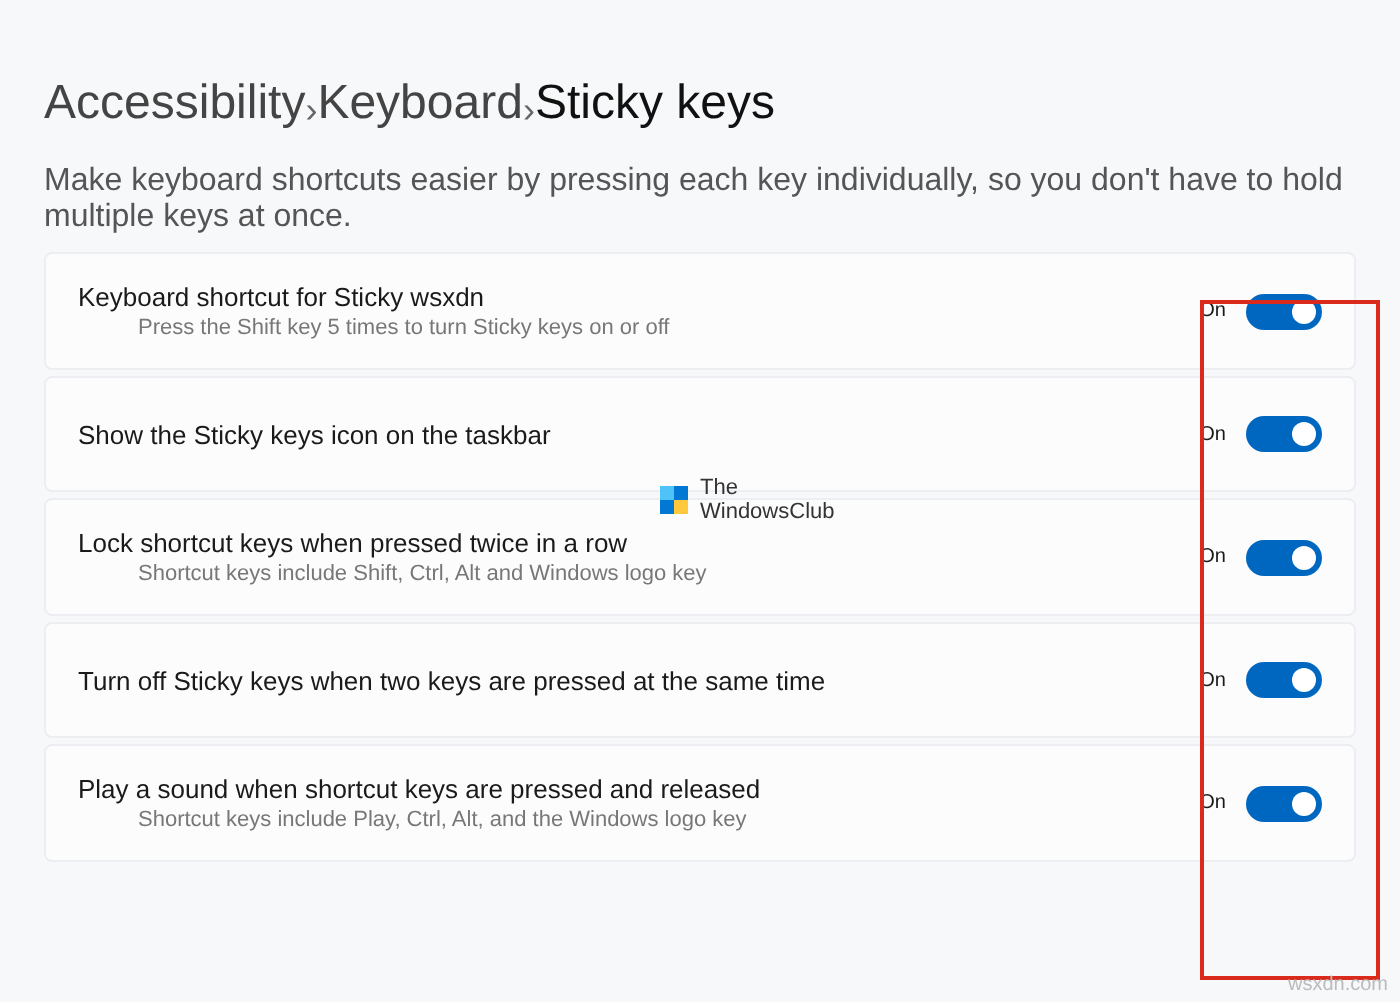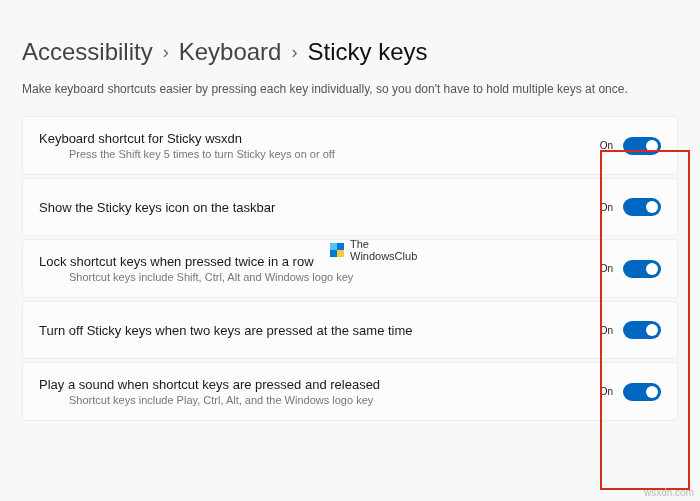--- a/index.html
+++ b/index.html
@@ -9,43 +9,42 @@
       width: 700px;
       height: 501px;
       overflow: hidden;
       position: relative;
     }
     .container {
       padding: 18px 22px 0 22px;
     }
     .breadcrumb {
       display: flex;
-      align-items: center;
-      gap: 10px;
+      align-items: flex-end;
       font-size: 24px;
       color: #1a1a1a;
       margin-bottom: 16px;
       margin-top: 20px;
     }
     .breadcrumb .crumb {
       font-weight: 400;
       color: #444;
     }
     .breadcrumb .crumb.current {
       font-weight: 400;
       color: #111;
     }
     .breadcrumb .chev {
       font-size: 18px;
       color: #666;
     }
     .description {
-      font-size: 12px;
+      font-size: 16px;
       color: #555;
-      margin-bottom: 20px;
+      margin-bottom: 8px;
     }
     .settings-list {
       display: flex;
       flex-direction: column;
       gap: 3px;
     }
     .setting-row {
       background: #fcfcfd;
       border: 1px solid #eceef1;
       border-radius: 4px;

